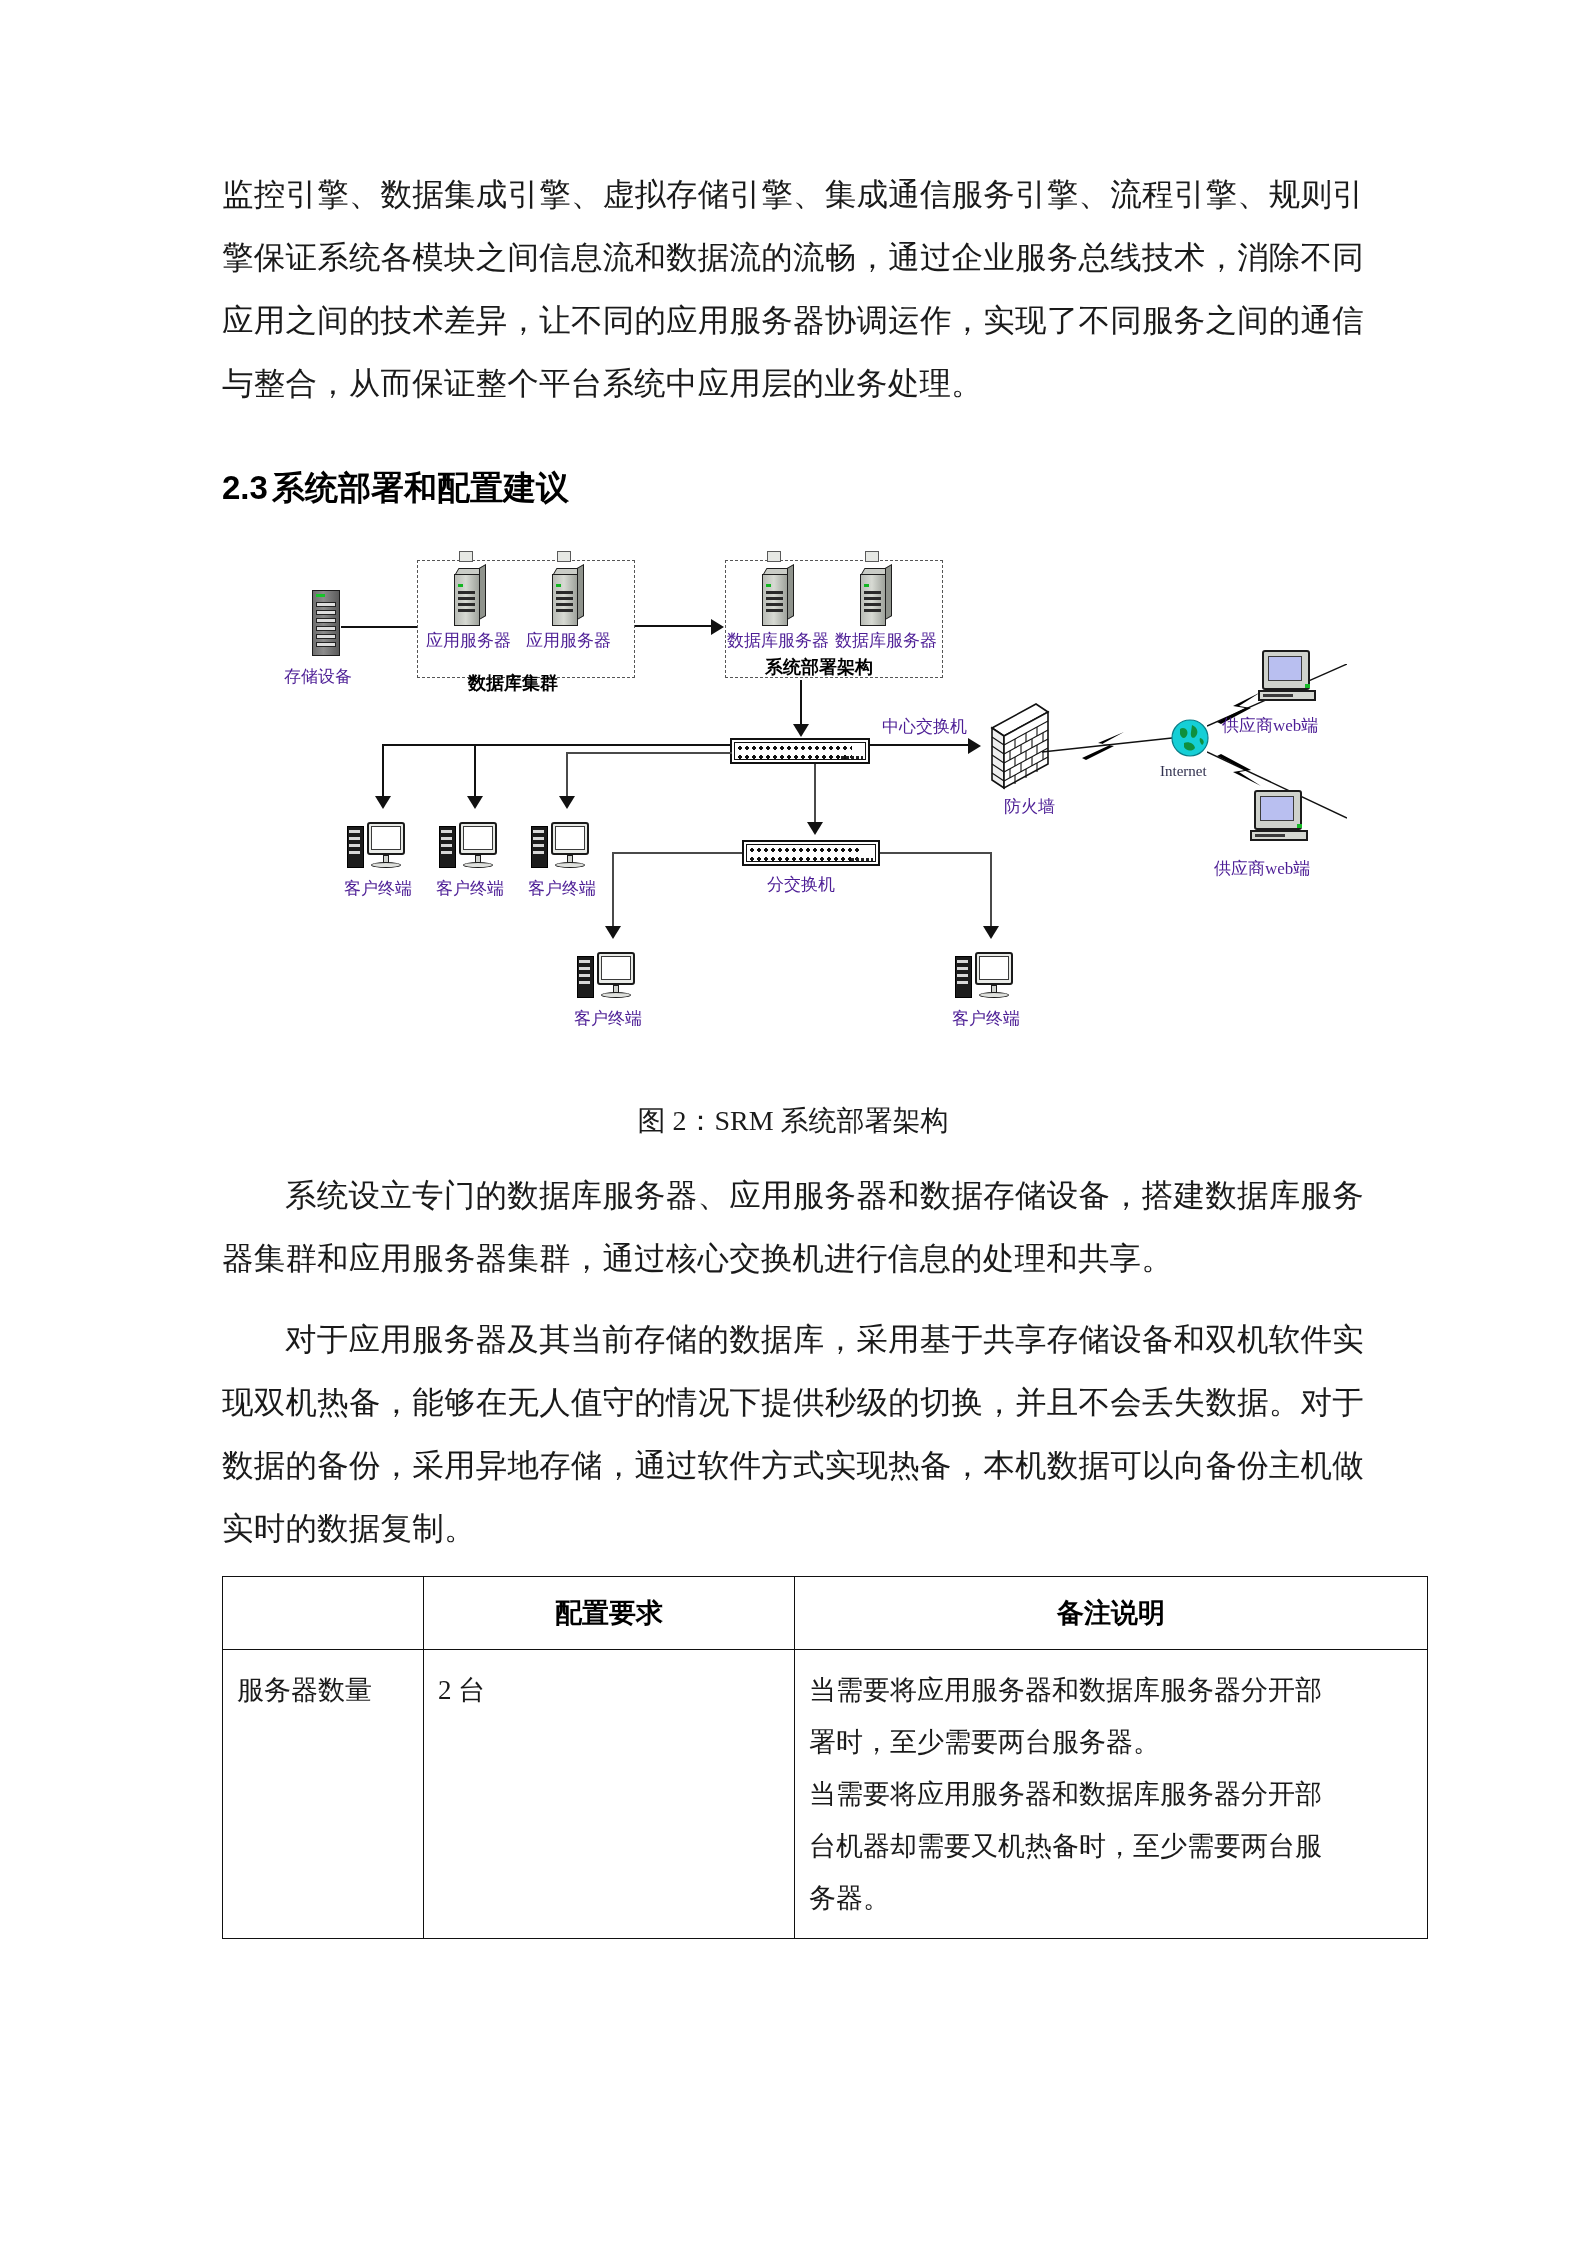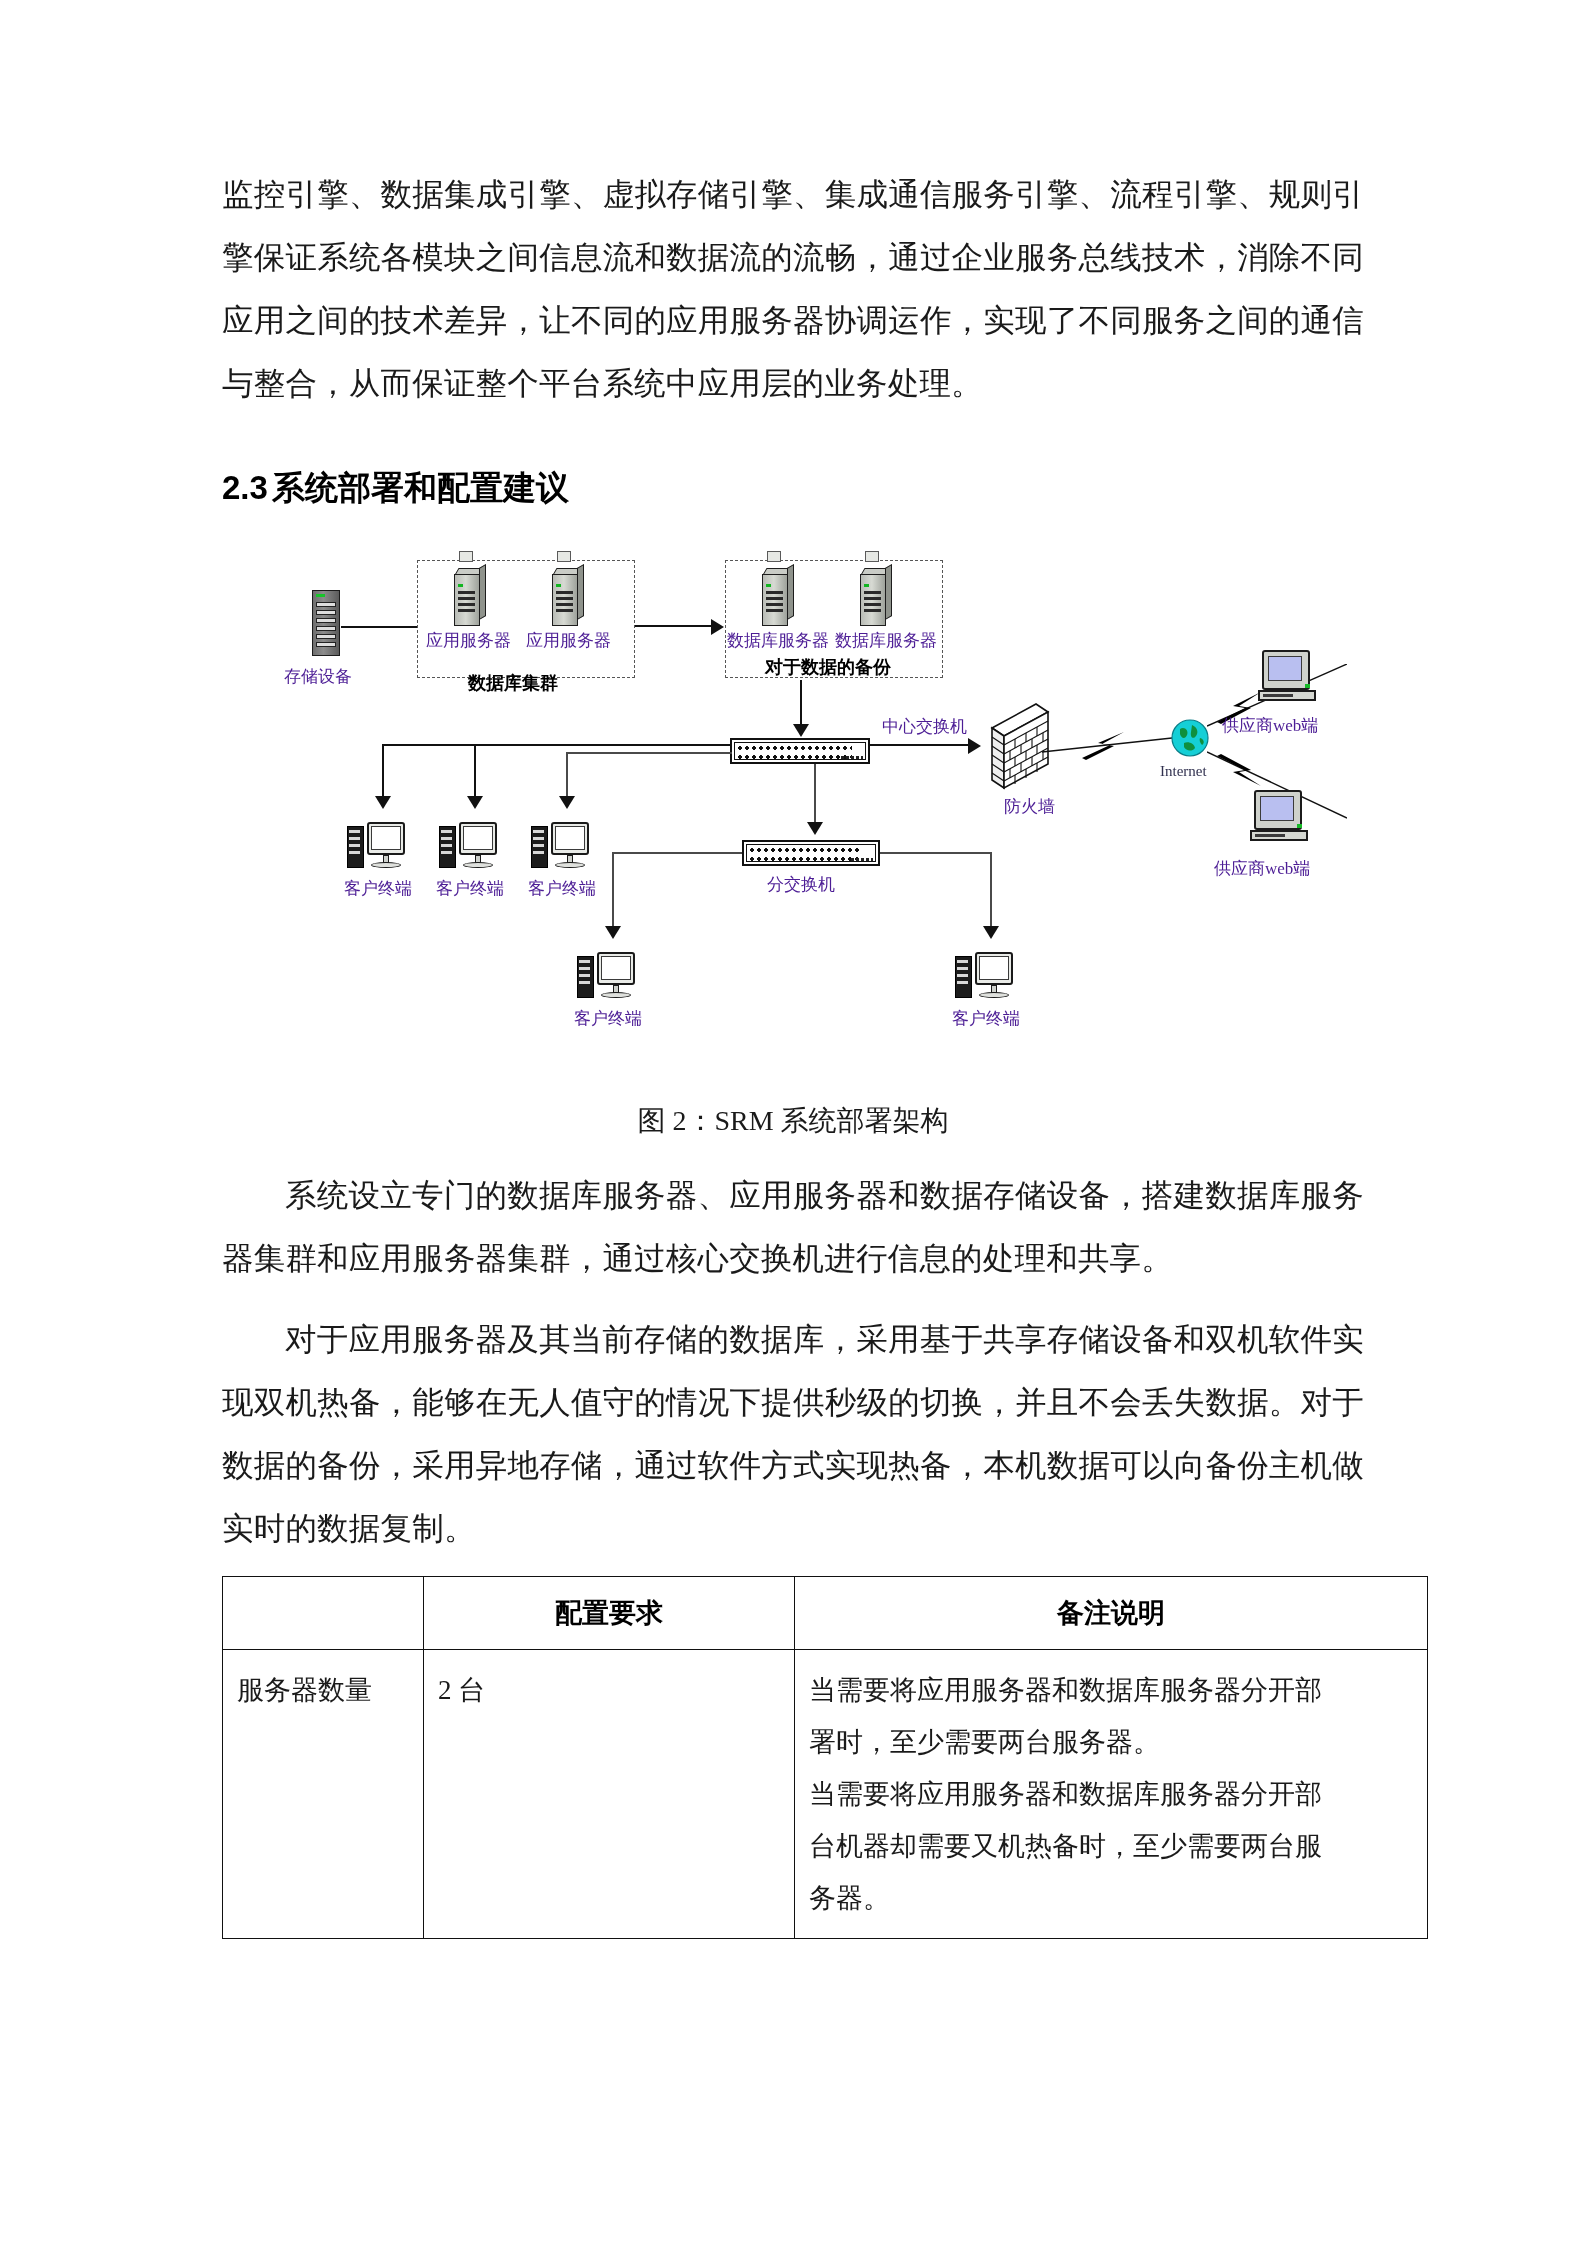--- a/index.html
+++ b/index.html
@@ -404,21 +404,21 @@
           <div class="body"></div>
         <div class="led" style="top:16px;"></div>
         <div class="slot" style="top:23px;"></div>
         <div class="slot" style="top:29px;"></div>
         <div class="slot" style="top:35px;"></div>
         <div class="slot" style="top:41px;"></div>
         <div class="panel"></div>
       </div>
       <div class="dlabel" style="left:505px; top:92px;">数据库服务器</div>
       <div class="dlabel" style="left:613px; top:92px;">数据库服务器</div>
-      <div class="dlabel bold" style="left:543px; top:118px;">对于数据的备份</div>
+      <div class="dlabel bold" style="left:543px; top:118px;">系统部署架构</div>
 
       <div class="ln v" style="left:578px; top:140px; height:48px;"></div>
       <div class="arrow-d" style="left:571px; top:184px;"></div>
 
       <div class="switch-ico" style="left:508px; top:198px; width:140px; height:26px;">
         <div class="inner"></div>
         <div class="ports row1"></div>
         <div class="ports row2"></div>
         <div class="dots"></div>
       </div>

